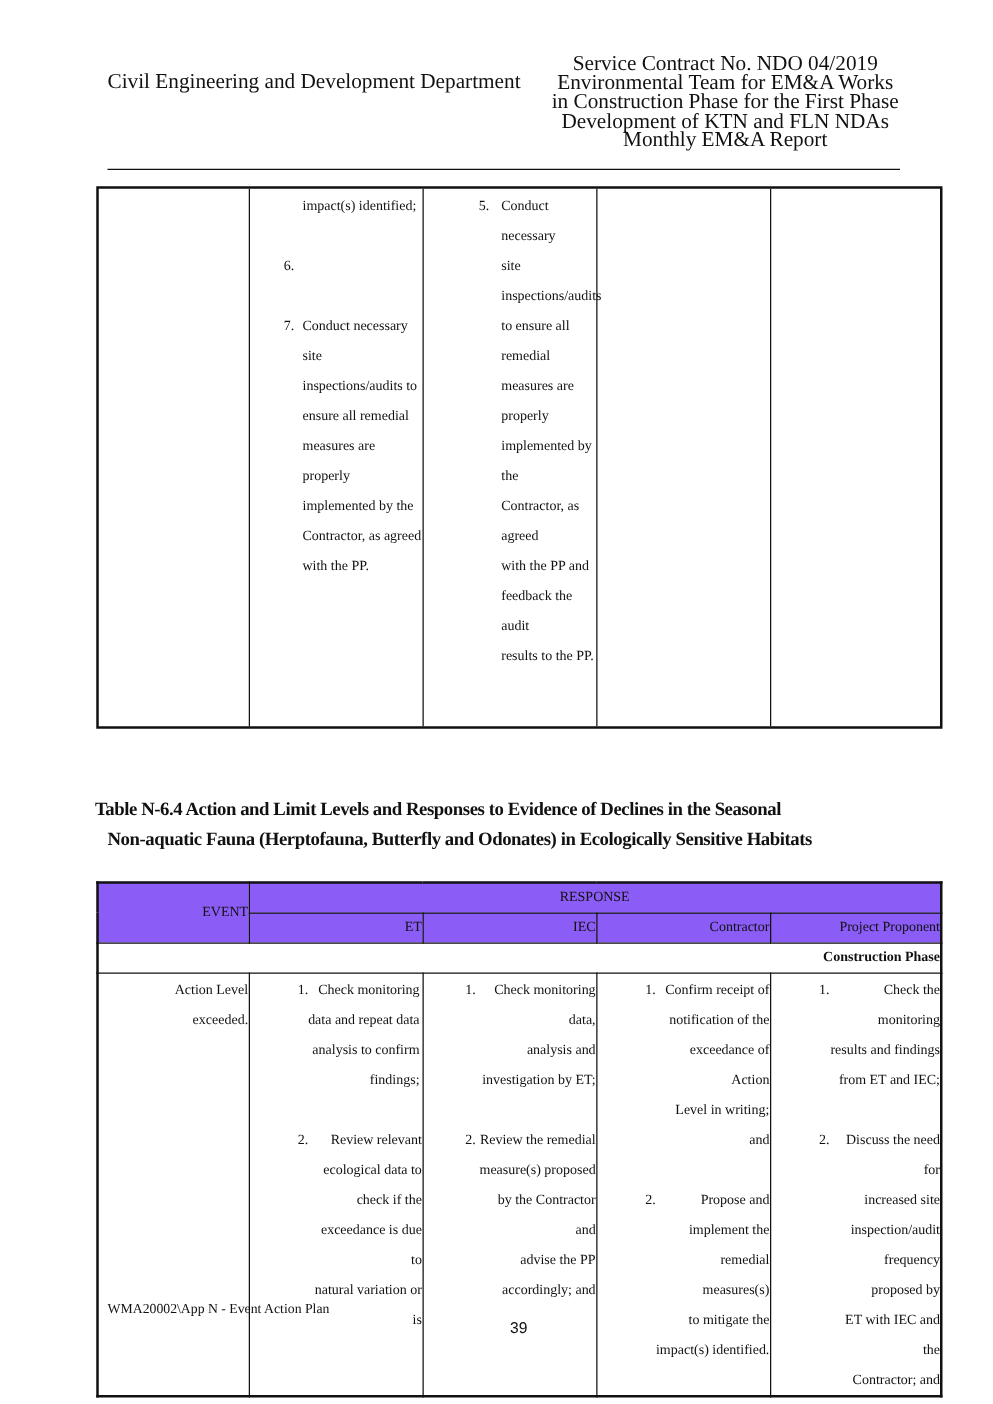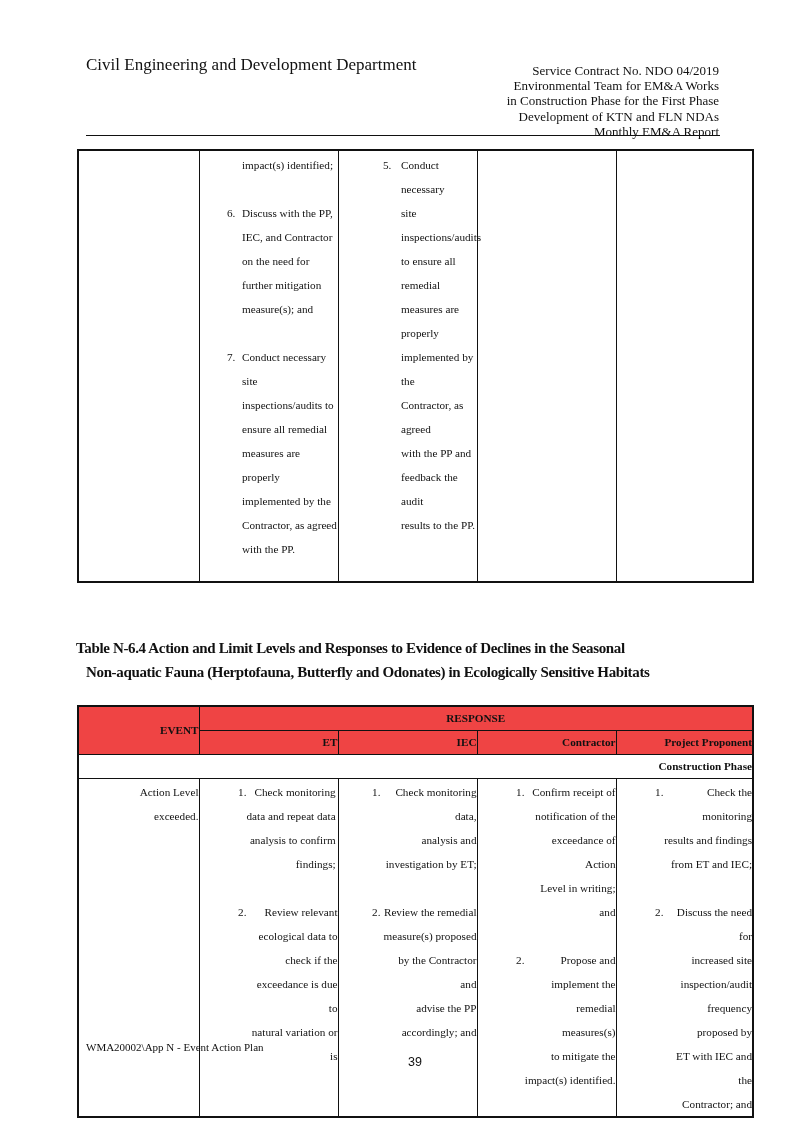--- a/index.html
+++ b/index.html
@@ -6,22 +6,22 @@
   body {
     width: 794px; height: 1123px; position: relative; overflow: hidden;
     font-family: "Liberation Serif", "DejaVu Serif", serif;
     color: #111111;
   }
   .hdr-left {
     position: absolute; left: 86px; top: 57px;
     font-size: 17px; line-height: 16px;
   }
   .hdr-right {
-    position: absolute; right: 75px; top: 63px; text-align: right;
-    font-size: 13px; line-height: 15.2px;
+    position: absolute; right: 75px; top: 43px; text-align: center;
+    font-size: 17px; line-height: 15.2px;
   }
   .hdr-rule {
     position: absolute; left: 86px; width: 634px; top: 135px; height: 0;
     border-top: 1.3px solid #111;
   }
   
   .t1 {
     position: absolute; left: 77px; top: 149px; width: 677px; height: 434px;
     border: 2.5px solid #111; box-sizing: border-box;
     display: flex;
@@ -49,21 +49,21 @@
   .t2 {
     position: absolute; left: 77px; top: 705px; width: 677px;
     border: 2.5px solid #111; box-sizing: border-box;
     border-collapse: collapse; table-layout: fixed;
     font-size: 11.2px;
   }
   .t2 td, .t2 th {
     border: 1px solid #111; box-sizing: border-box; vertical-align: top;
     padding: 0 0 0 6px; text-align: right;
   }
-  .t2 th { background: #ef4444; font-weight: bold; }
+  .t2 th { background: #8b5cf6; font-weight: normal; }
   .t2 .h-event { vertical-align: middle; height: 48px; padding-left: 6px; }
   .t2 .h-resp { text-align: center; height: 24px; vertical-align: middle; padding: 0; }
   .t2 .h-sub { height: 24px; vertical-align: middle; }
   .t2 .phase { font-weight: bold; height: 24px; vertical-align: middle; }
   .t2 .body-cell { line-height: 24px; height: 239px; padding-top: 1px; }
 
   .ftr-left {
     position: absolute; left: 86px; top: 1041px; font-size: 11px;
   }
   .ftr-page {
@@ -90,27 +90,20 @@
     <div class="cell-text" id="cont-et" style="padding-left: 3px;">
         <div class="item">
           <span class="num" style="width: 15px;"></span>
           <div>
             <div>impact(s) identified;</div>
           </div>
         </div>
         <div class="gap"></div>
         <div class="item">
           <span class="num" style="width: 15px;">6.</span>
-          <div>
-            <div>Discuss with the PP,</div>
-            <div>IEC, and Contractor</div>
-            <div>on the need for</div>
-            <div>further mitigation</div>
-            <div>measure(s); and</div>
-          </div>
         </div>
         <div class="gap"></div>
         <div class="item">
           <span class="num" style="width: 15px;">7.</span>
           <div>
             <div>Conduct necessary</div>
             <div>site</div>
             <div>inspections/audits to</div>
             <div>ensure all remedial</div>
             <div>measures are</div>

